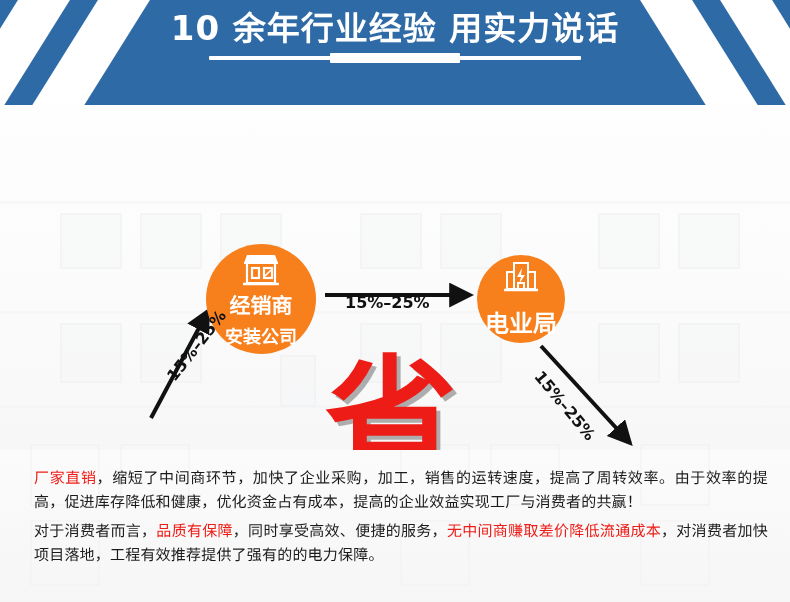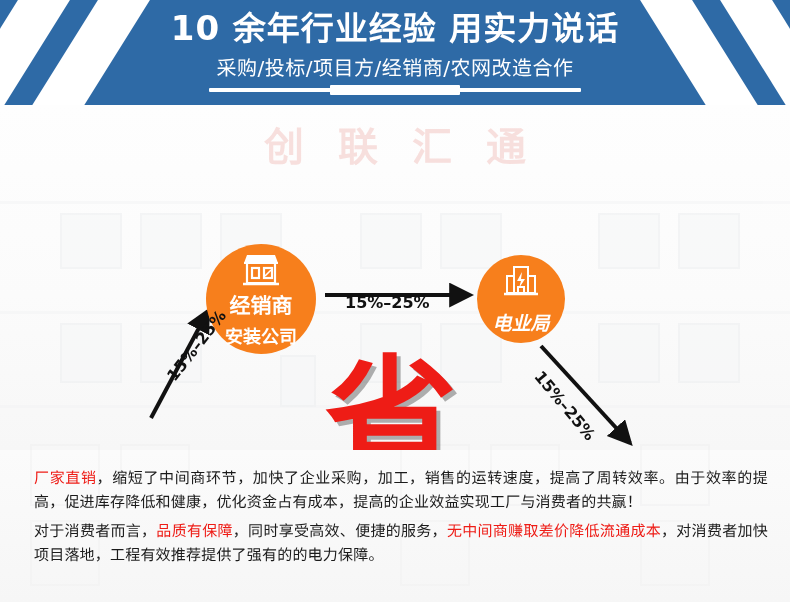--- a/index.html
+++ b/index.html
@@ -81,21 +81,21 @@
   }
   .node .ico { display:block; line-height:0; }
   .node .n-main { font-weight:bold; white-space:nowrap; }
   .node .n-sub  { font-weight:bold; white-space:nowrap; }
 
   #node-dealer   { left:206px; top:139px; width:110px; height:110px; background:#f77f1c;text-align:center; }
   #node-dealer .n-main { font-size:21px; margin-top:2px; }
   #node-dealer .n-sub  { font-size:18px; margin-top:3px; }
 
   #node-bureau   { left:477px; top:150px; width:88px; height:88px; background:#f77f1c; }
-  #node-bureau .n-main { font-size:19px; margin-top:10px;font-style:italic; }
+  #node-bureau .n-main { font-size:24px; margin-top:10px; }
 
   .sheng {
     position:absolute; left:325px; top:248px;
     font-size:132px; font-weight:bold; color:#ee1c16;
     line-height:1; z-index:5;
     text-shadow:4px 4px 0 rgba(60,60,60,0.40);
     user-select:none;
   }
 
   .arrow-lbl {
@@ -137,21 +137,20 @@
     <div class="hdr-stripe l1"></div>
     <div class="hdr-stripe l2"></div>
     <div class="hdr-stripe r1"></div>
     <div class="hdr-stripe r2"></div>
 
     <div class="hdr-inner">
       <div class="hdr-title">
         <span class="num">10</span>
         <span>余年行业经验 用实力说话</span>
       </div>
-      <div class="hdr-sub">采购/投标/项目方/经销商/农网改造合作</div>
       <div class="hdr-rule"></div>
     </div>
   </div>
 
   <div class="diagram">
 
     <div class="bg-building">
       <div class="bg-band" style="top:96px;height:3px;"></div>
       <div class="bg-band" style="top:206px;height:3px;"></div>
       <div class="bg-band" style="top:300px;height:3px;"></div>
@@ -164,21 +163,20 @@
       <div class="bg-win" style="left:678px;top:108px;width:62px;height:56px;"></div>
       <div class="bg-win" style="left:60px;top:218px;width:62px;height:60px;"></div>
       <div class="bg-win" style="left:140px;top:218px;width:62px;height:60px;"></div>
       <div class="bg-win" style="left:360px;top:218px;width:62px;height:60px;"></div>
       <div class="bg-win" style="left:440px;top:218px;width:62px;height:60px;"></div>
       <div class="bg-win" style="left:598px;top:218px;width:62px;height:60px;"></div>
       <div class="bg-win" style="left:678px;top:218px;width:62px;height:60px;"></div>
       <div class="bg-win" style="left:280px;top:250px;width:36px;height:52px;"></div>
     </div>
 
-    <div class="watermark">创联汇通</div>
 
     <svg class="svg-arrows" viewBox="0 0 790 345">
       <defs>
         <marker id="ah" markerWidth="9" markerHeight="9" refX="5.2" refY="3.1" orient="auto" markerUnits="strokeWidth">
           <path d="M0,0 L6.2,3.1 L0,6.2 z" fill="#111111"></path>
         </marker>
       </defs>
 
       <line x1="151" y1="313" x2="208" y2="206" stroke="#111111" stroke-width="4" marker-end="url(#ah)"></line>
 

